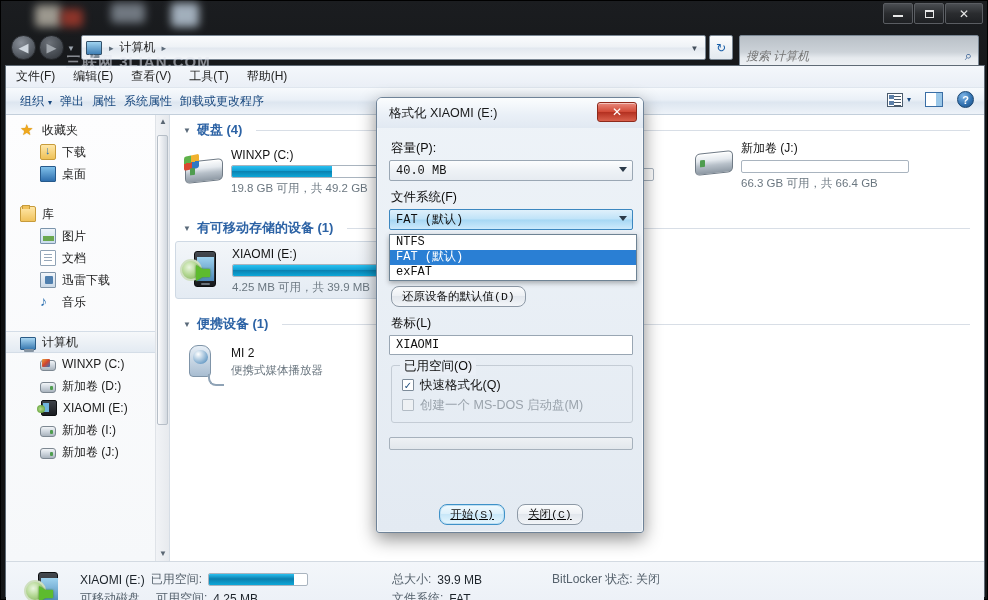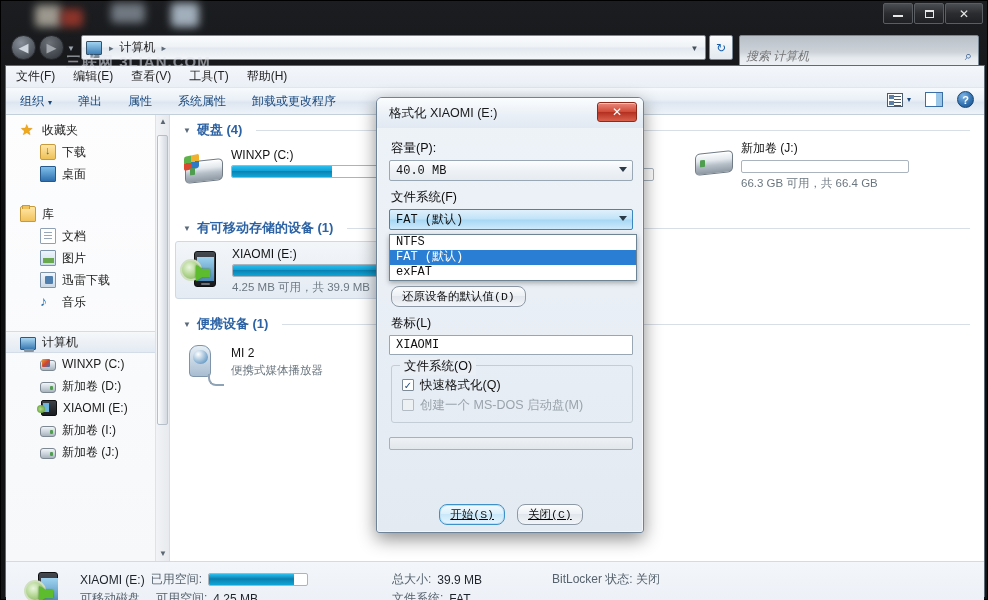--- a/index.html
+++ b/index.html
@@ -95,21 +95,21 @@
     background:linear-gradient(180deg,#f4f7fb,#eaeff6);
     border-bottom:1px solid #dfe6ee;
     display:flex; align-items:center; padding-left:10px; gap:18px;
   }
   .menuitem { color:#1f1f1f; font-size:12px; cursor:default; }
   
   #toolbar {
     position:absolute; left:0; top:22px; width:978px; height:27px;
     background:linear-gradient(180deg,#f7fafd 0%, #eaf0f7 45%, #dde6f0 55%, #eef3f9 100%);
     border-bottom:1px solid #c3cfdb;
-    display:flex; align-items:center; padding-left:14px; gap:26px;
+    display:flex; align-items:center; padding-left:14px; gap:8px;
   }
   .tbitem { color:#17477e; font-size:12px; cursor:default; white-space:nowrap; }
   .tbcaret { font-size:8px; margin-left:4px; color:#17477e; }
   #toolbar-right { position:absolute; right:10px; top:3px; display:flex; align-items:center; gap:14px; }
   .tb-ico { display:flex; align-items:center; }
   #viewicon { width:16px;height:14px; border:1px solid #4a5b6d; background:#fff; position:relative;}
   #viewicon:before{content:"";position:absolute;left:1px;top:1px;width:5px;height:4px;background:#5c7fa8;}
   #viewicon:after{content:"";position:absolute;left:1px;top:7px;width:5px;height:4px;background:#5c7fa8;}
   .viewlines{position:absolute;right:1px;top:2px;width:7px;height:1px;background:#4a5b6d;box-shadow:0 3px 0 #4a5b6d,0 6px 0 #4a5b6d,0 9px 0 #4a5b6d;}
   #panelicon { width:18px;height:15px;border:1px solid #3a6ea5;background:#fff;position:relative;}
@@ -458,26 +458,26 @@
       </div>
 
       <div style="height:14px"></div>
 
       <div class="navgroup">
         <div class="navrow">
           <span class="navicon ico-folder"></span>
           <span>库</span>
         </div>
         <div class="navrow child">
+          <span class="navicon ico-pic"></span>
+          <span>图片</span>
+        </div>
+        <div class="navrow child">
           <span class="navicon ico-doc"></span>
           <span>文档</span>
-        </div>
-        <div class="navrow child">
-          <span class="navicon ico-pic"></span>
-          <span>图片</span>
         </div>
         <div class="navrow child">
           <span class="navicon ico-thunder"></span>
           <span>迅雷下载</span>
         </div>
         <div class="navrow child">
           <span class="navicon ico-music">♪</span>
           <span>音乐</span>
         </div>
       </div>
@@ -528,20 +528,21 @@
       <div class="driverow">
         <div class="drivetile">
           <div class="drive-ico">
               <div class="dico-hd dico-win"></div>
             </div>
           <div class="drive-info">
             <div class="drive-name">WINXP (C:)</div>
             <div class="bar">
                 <i style="width:60%"></i>
               </div>
+            <div class="drive-sub">19.8 GB 可用，共 49.2 GB</div>
           </div>
         </div>
         <div class="drivetile">
           <div class="drive-ico">
               <div class="dico-hd"></div>
             </div>
           <div class="drive-info">
             <div class="drive-name">新加卷 (I:)</div>
             <div class="bar empty">
                 <i style="width:0%"></i>
@@ -665,21 +666,21 @@
 
       
       <div style="height:50px"></div>
 
       <div class="dlg-btn" id="restore-btn">还原设备的默认值(D)</div>
 
       <div class="dlg-lbl cjk">卷标(L)</div>
       <div class="textinput">XIAOMI</div>
 
       <div id="fmt-group">
-        <div id="fmt-legend">文件系统(O)</div>
+        <div id="fmt-legend">已用空间(O)</div>
         <div class="chkrow">
           <span class="chkbox">
               <span>✓</span>
             </span>
           <span class="chklabel">快速格式化(Q)</span>
         </div>
         <div class="chkrow">
           <span class="chkbox disabled"></span>
           <span class="chklabel disabled">创建一个 MS-DOS 启动盘(M)</span>
         </div>

